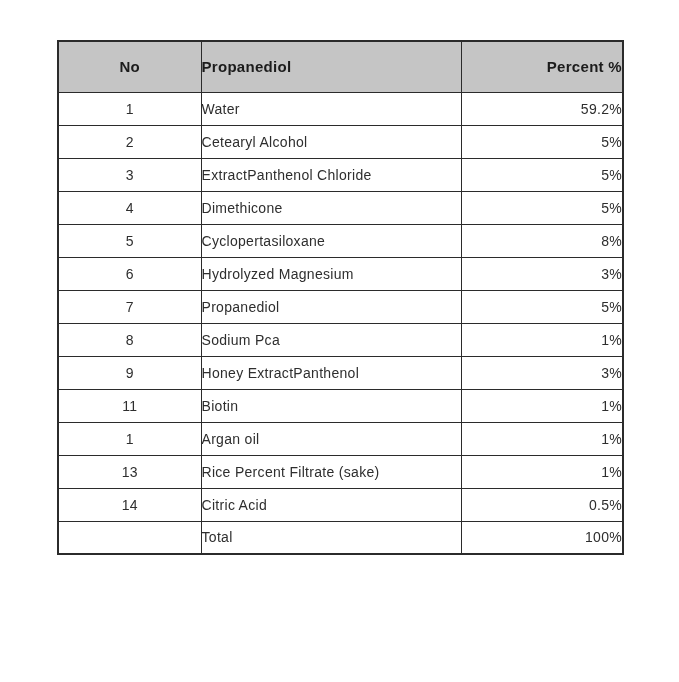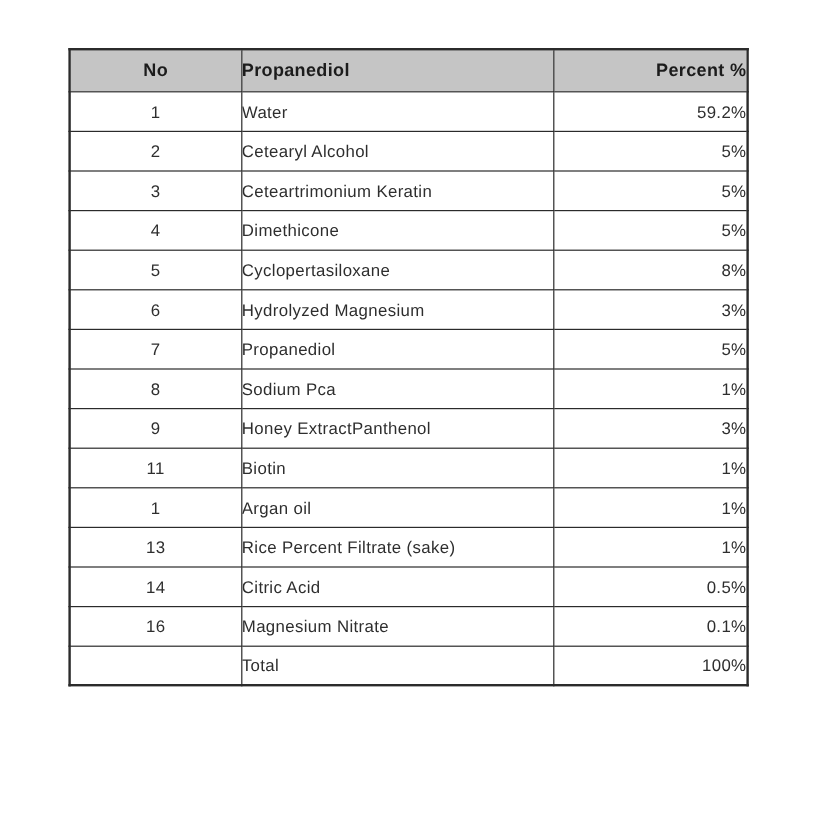--- a/index.html
+++ b/index.html
@@ -33,21 +33,21 @@
   table.ingredients td {
     border: 1.5px solid #2b2b2b;
     padding: 0;
     overflow: hidden;
     white-space: nowrap;
   }
   col.col-no { width: 143px; }
   col.col-desc { width: 260px; }
   col.col-pct { width: 162px; }
 
-  thead tr { height: 35px; }
+  thead tr { height: 51px; }
   tbody tr { height: 33px; }
 
   thead th {
     background: #c5c5c5;
     font-weight: bold;
     font-size: 15px;
     color: #1c1c1c;
   }
   th.h-no, td.c-no { text-align: center; }
   th.h-desc, td.c-desc { text-align: left; padding-left: 48px; }
@@ -78,21 +78,21 @@
           <td class="c-desc">Water</td>
           <td class="c-pct">59.2%</td>
         </tr>
         <tr>
           <td class="c-no">2</td>
           <td class="c-desc">Cetearyl Alcohol</td>
           <td class="c-pct">5%</td>
         </tr>
         <tr>
           <td class="c-no">3</td>
-          <td class="c-desc">Ceteartrimonium Keratin</td>
+          <td class="c-desc">ExtractPanthenol Chloride</td>
           <td class="c-pct">5%</td>
         </tr>
         <tr>
           <td class="c-no">4</td>
           <td class="c-desc">Dimethicone</td>
           <td class="c-pct">5%</td>
         </tr>
         <tr>
           <td class="c-no">5</td>
           <td class="c-desc">Cyclopertasiloxane</td>
@@ -132,24 +132,19 @@
           <td class="c-no">13</td>
           <td class="c-desc">Rice Percent Filtrate (sake)</td>
           <td class="c-pct">1%</td>
         </tr>
         <tr>
           <td class="c-no">14</td>
           <td class="c-desc">Citric Acid</td>
           <td class="c-pct">0.5%</td>
         </tr>
         <tr>
-          <td class="c-no">16</td>
-          <td class="c-desc">Magnesium Nitrate</td>
-          <td class="c-pct">0.1%</td>
-        </tr>
-        <tr>
           <td class="c-no"></td>
           <td class="c-desc">Total</td>
           <td class="c-pct">100%</td>
         </tr>
       </tbody>
   </table>
 </div>
 
 </body></html>

